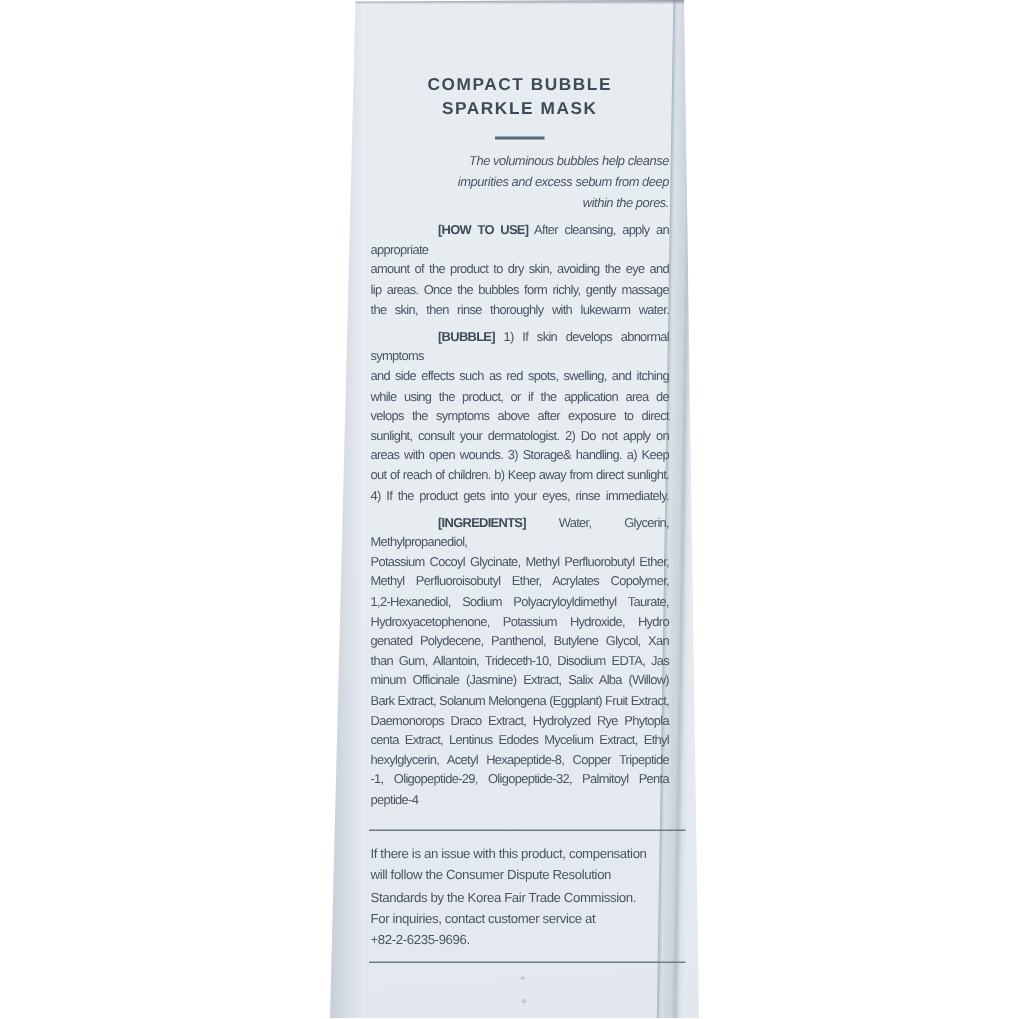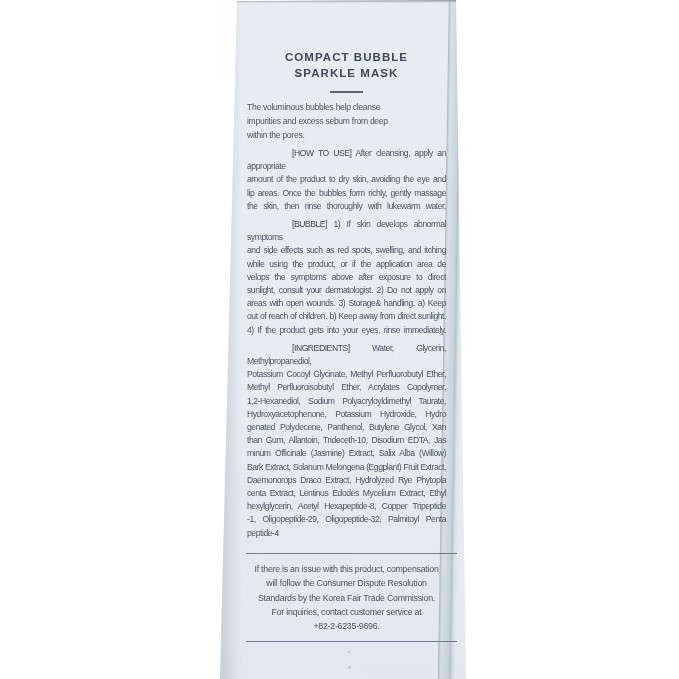--- a/index.html
+++ b/index.html
@@ -64,36 +64,36 @@
   .title {
     margin: 50px 0 0; white-space: pre-line; text-align: center;
     font-size: 11.5px; font-weight: bold; letter-spacing: 1.05px;
     line-height: 15.5px; color: var(--text-heading);
   }
   .title-divider {
     width: 33px; height: 2px; margin: 10px auto 7px;
     background: var(--divider);
   }
   .intro {
-    margin: 0 0 5px; white-space: pre-line; text-align: left;
-    font-size: 8.6px; letter-spacing: -0.3px; line-height: 14px;
+    margin: 0 0 5px; white-space: pre-line; text-align: right;
+    font-size: 8.6px; letter-spacing: -0.3px; line-height: 14px; font-style: italic;
   }
   .para {
     margin: 0 0 5px; font-size: 8.6px; letter-spacing: -0.45px;
     line-height: 13.2px; text-align: justify; text-align-last: justify;
   }
-  .para .label { font-weight: 400; color: var(--text-heading); padding-left: 45px; }
+  .para .label { font-weight: 700; color: var(--text-heading); padding-left: 45px; }
   .para .lines { white-space: pre-line; }
   .rule {
     height: 1.3px; background: var(--rule);
     margin: 13px -11px 8px -1px;
   }
   .rule.bottom { margin-top: 7px; margin-bottom: 0; }
   .notice {
-    margin: 0; white-space: pre-line; text-align: center;
+    margin: 0; white-space: pre-line; text-align: left;
     font-size: 8.8px; letter-spacing: -0.25px; line-height: 14.3px;
   }
 </style>
 </head>
 <body>
 
 <div class="photo">
   <div class="box-clip">
     <div class="face"></div>
     <div class="left-shade"></div>

